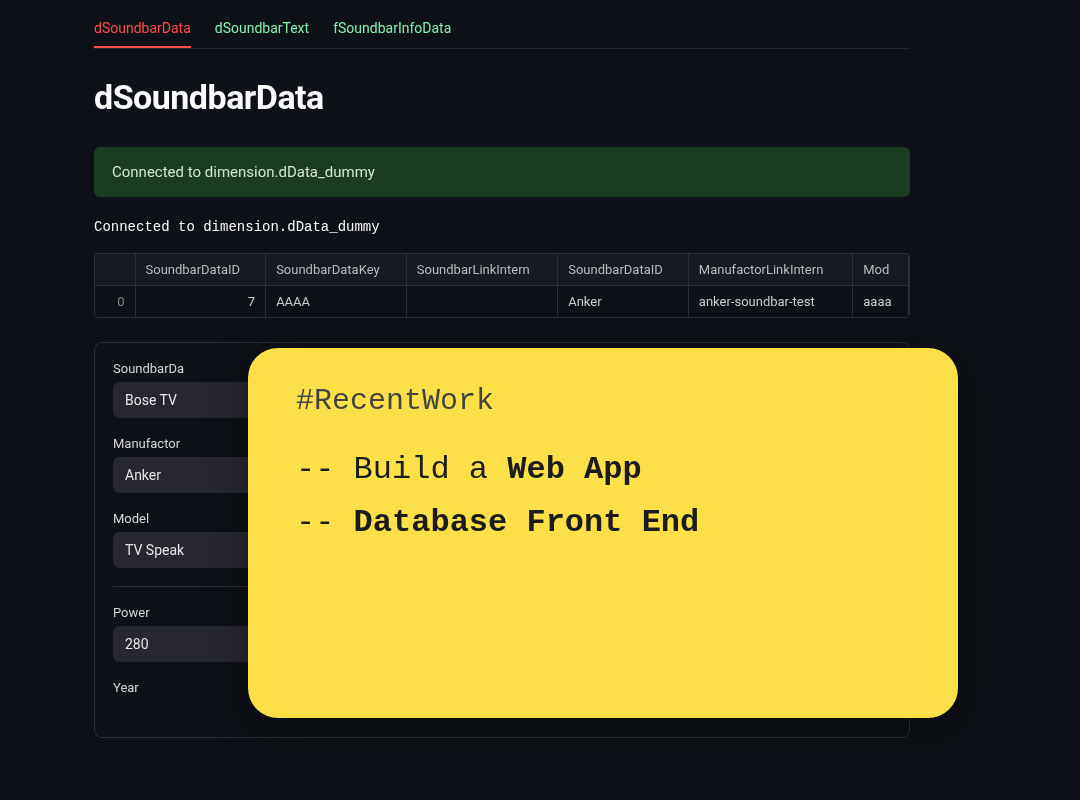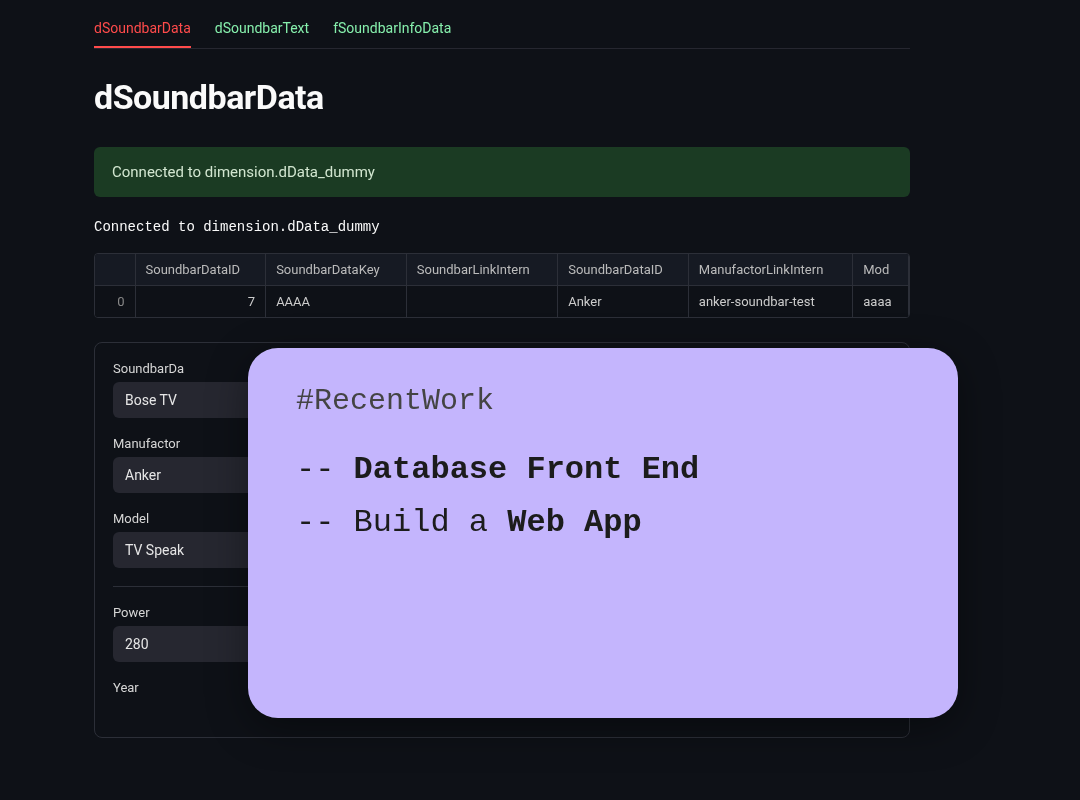--- a/index.html
+++ b/index.html
@@ -112,21 +112,21 @@
     border: none;
     border-top: 1px solid #2c2f38;
     margin: 10px 0 18px 0;
   }
   .overlay-card {
     position: absolute;
     left: 248px;
     top: 348px;
     width: 710px;
     height: 370px;
-    background: #c4b5fd;
+    background: #fde047;
     border-radius: 30px;
     padding: 36px 48px;
     color: #1c1c1c;
     font-family: "SFMono-Regular", Consolas, "Liberation Mono", Menlo, monospace;
     box-shadow: 0 10px 40px rgba(0,0,0,0.4);
   }
   .overlay-card .hash {
     font-size: 30px;
     color: #444;
     margin-bottom: 26px;
@@ -208,18 +208,18 @@
     <div class="field">
       <label class="field-label">Year</label>
     </div>
   </div>
 
 </div>
 
 <div class="overlay-card">
   <div class="hash">#RecentWork</div>
   <div class="line">
+    <span>-- Build a </span><span class="bold">Web App</span>
+  </div>
+  <div class="line">
     <span>-- </span><span class="bold">Database Front End</span>
   </div>
-  <div class="line">
-    <span>-- Build a </span><span class="bold">Web App</span>
-  </div>
 </div>
 
 </body></html>

